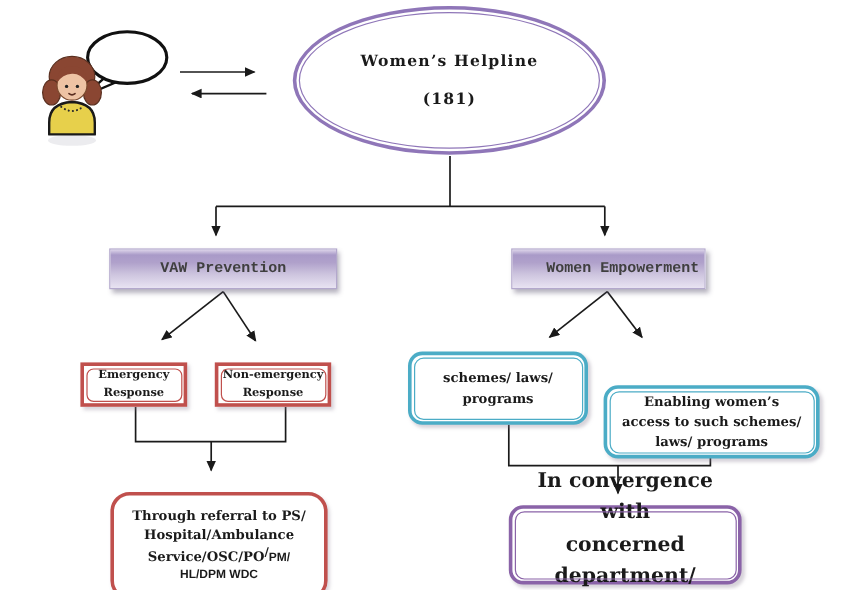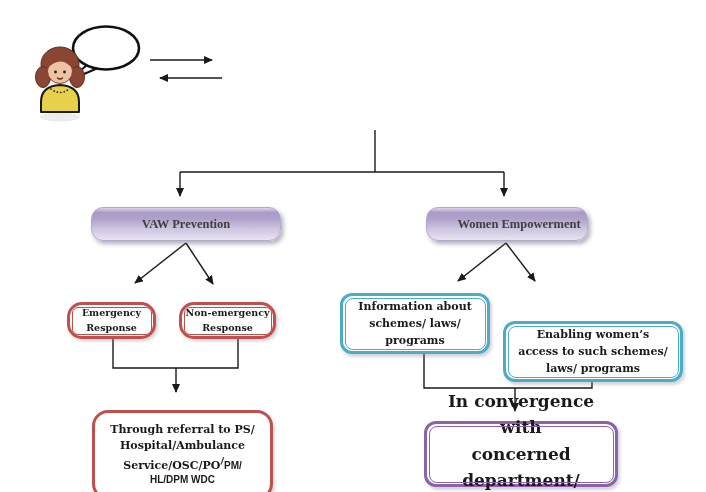--- a/index.html
+++ b/index.html
@@ -17,36 +17,36 @@
     display:flex;flex-direction:column;align-items:center;justify-content:center;gap:17px;
     text-align:center;font-weight:bold;font-size:13px;letter-spacing:1px;
   }
   .ellipse::before{
     content:"";position:absolute;inset:2px;border:1.5px solid var(--purple,#8f76b8);border-radius:50%;
   }
 
   
   .hdr{
     background:linear-gradient(180deg,#ddd5ea 0%,#a99ac8 14%,#b0a1cb 34%,#cdc4de 64%,#e8e3f2 100%);
-    border:1px solid #b3a8cc;border-radius:12px;
+    border:1px solid #b3a8cc;border-radius:0;
     box-shadow:2.5px 3px 4px rgba(90,85,110,.45);
     display:flex;align-items:center;justify-content:center;
-    font-family:Liberation Serif, serif;font-weight:bold;font-size:12.5px;color:var(--header-text,#3f3f3f);
+    font-family:Liberation Mono, monospace;font-weight:bold;font-size:12.5px;color:var(--header-text,#3f3f3f);
   }
   .hdr.vaw{left:91px;top:207px;width:190px;height:34px;}
   .hdr.we{left:426px;top:207px;width:162px;height:34px;padding-left:24px;}
 
   
   .dbl{
     background:#fff;display:flex;flex-direction:column;align-items:center;justify-content:center;
     text-align:center;font-weight:bold;box-shadow:2px 2.5px 3px rgba(140,130,150,.35);
   }
   .dbl::before{content:"";position:absolute;border-radius:6px;pointer-events:none;}
 
-  .redbox{border:3px solid var(--red,#c0504d);border-radius:15px;font-size:9.5px;line-height:1.55;}
+  .redbox{border:3px solid var(--red,#c0504d);border-radius:0;font-size:9.5px;line-height:1.55;}
   .redbox::before{inset:1.5px;border:1px solid var(--red,#c0504d);border-radius:6px;}
   .redbox.emg{left:67px;top:302px;width:89px;height:37px;}
   .redbox.nemg{left:179px;top:302px;width:97px;height:37px;}
 
   .cyanbox{border:3.5px solid var(--cyan,#4bacc6);border-radius:12px;font-size:11px;line-height:1.55;}
   .cyanbox::before{inset:1.5px;border:1px solid var(--cyan,#4bacc6);border-radius:8px;}
   .cyanbox.info{left:340px;top:293px;width:150px;height:61px;}
   .cyanbox.enab{left:503px;top:293px;width:180px;height:61px;margin-top:28px;}
 
   .referral{
@@ -118,39 +118,42 @@
       <path class="shirtfill" d="M23,90 L23,80 Q23,64 42,63 Q61,64 61,80 L61,90 Z" stroke="#1a1a1a" stroke-width="2" stroke-linejoin="round"></path>
       <circle class="skinfill" cx="42" cy="49" r="12.5" stroke="#7a4a2e" stroke-width="1"></circle>
       <path class="hairfill" d="M29.5,47 Q30,33 42,33 Q54,33 54.5,47 Q49,39 42,39.5 Q34,40 29.5,47 Z"></path>
       <circle cx="37.5" cy="50" r="1.4" fill="#222"></circle>
       <circle cx="46.5" cy="50" r="1.4" fill="#222"></circle>
       <path d="M39.5,56 Q42,58 44.5,56" stroke="#5a2d20" stroke-width="1.4" fill="none" stroke-linecap="round"></path>
       <path d="M33,67 Q42,74 51,67" stroke="#2a2a2a" stroke-width="1.7" fill="none" stroke-linecap="round" stroke-dasharray="0.1 3.4"></path>
     </g>
   </svg>
 
+  <div class="node ellipse">
+    <div>Women’s Helpline</div>
+    <div>(181)</div>
+  </div>
 
   <div class="node hdr vaw">
     <span>VAW Prevention</span>
   </div>
   <div class="node hdr we">
     <span>Women Empowerment</span>
   </div>
 
   <div class="node dbl redbox emg">
     <span>Emergency</span>
     <span>Response</span>
   </div>
   <div class="node dbl redbox nemg">
     <span>Non-emergency</span>
     <span>Response</span>
   </div>
 
   <div class="node dbl cyanbox info">
-    <span>Information about</span>
     <span>schemes/ laws/</span>
     <span>programs</span>
   </div>
   <div class="node dbl cyanbox enab">
     <span>Enabling women’s</span>
     <span>access to such schemes/</span>
     <span>laws/ programs</span>
   </div>
 
   <div class="node referral">

